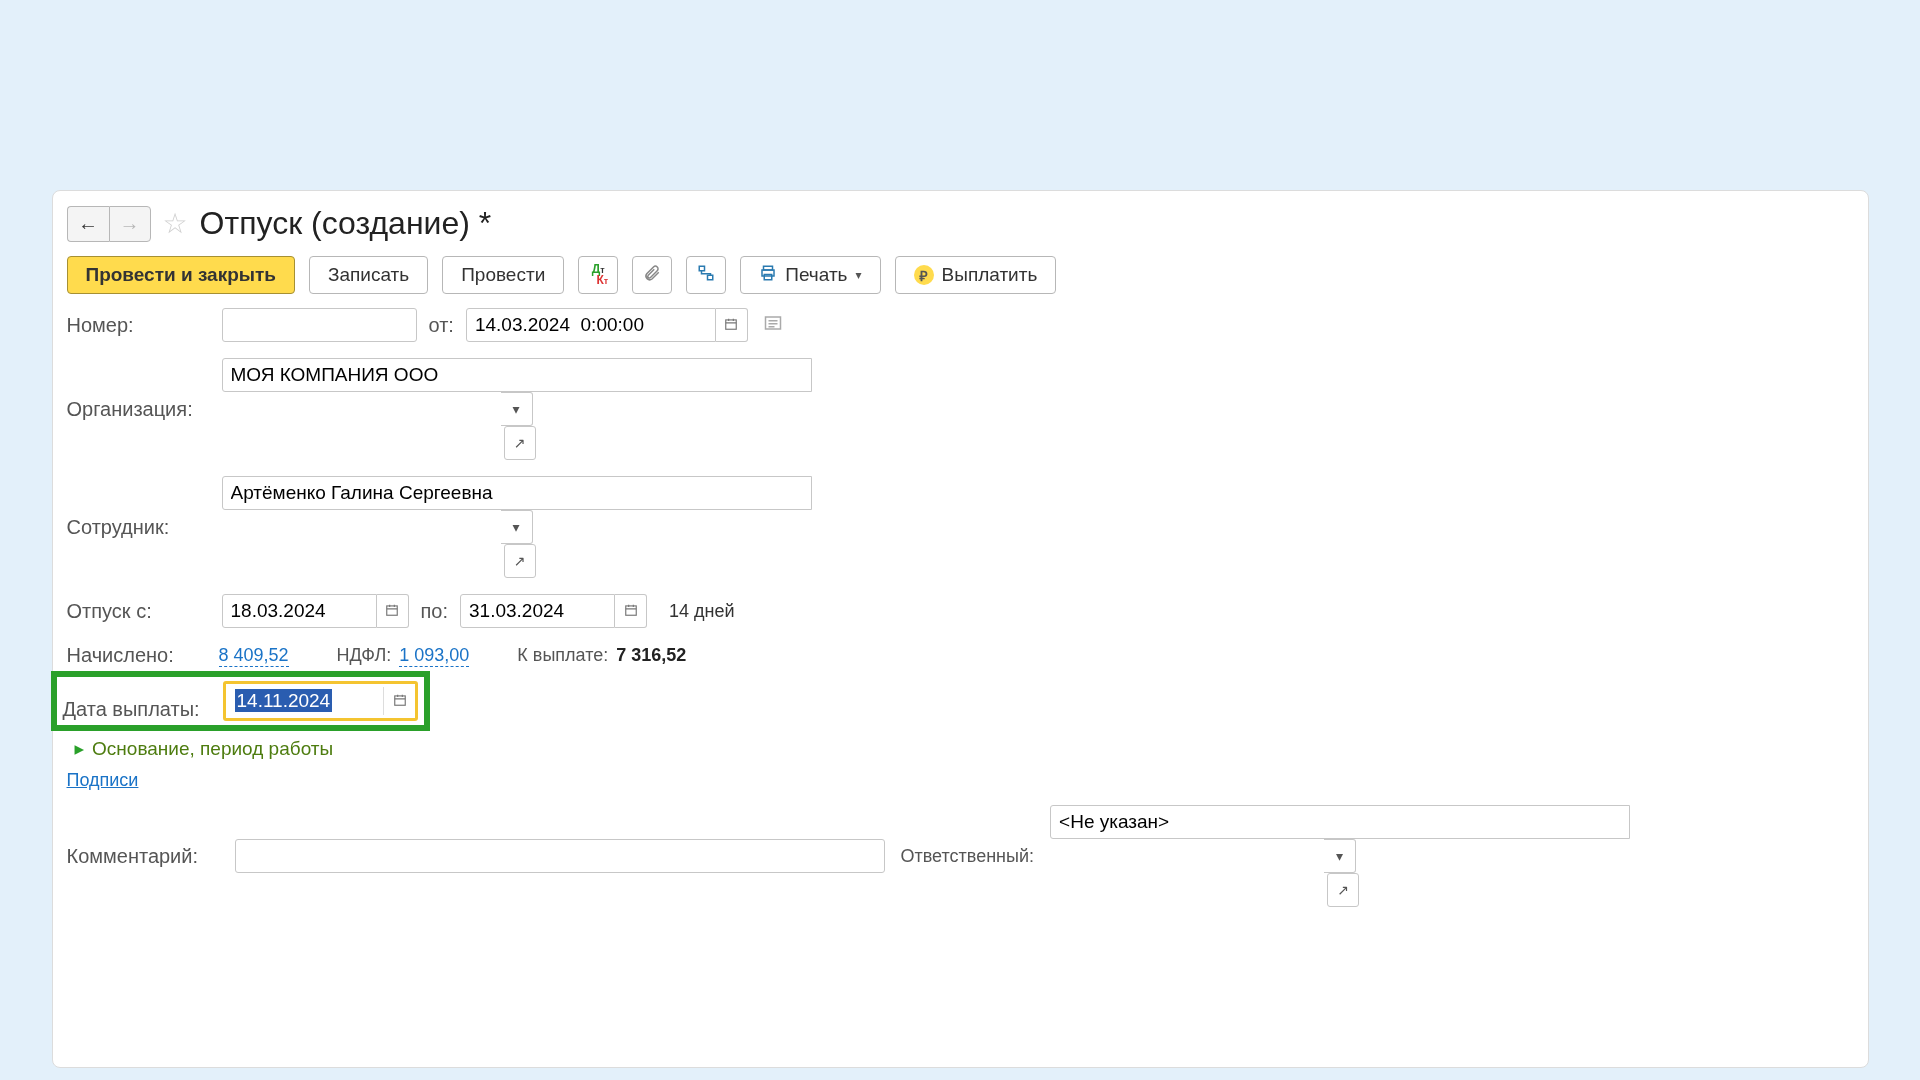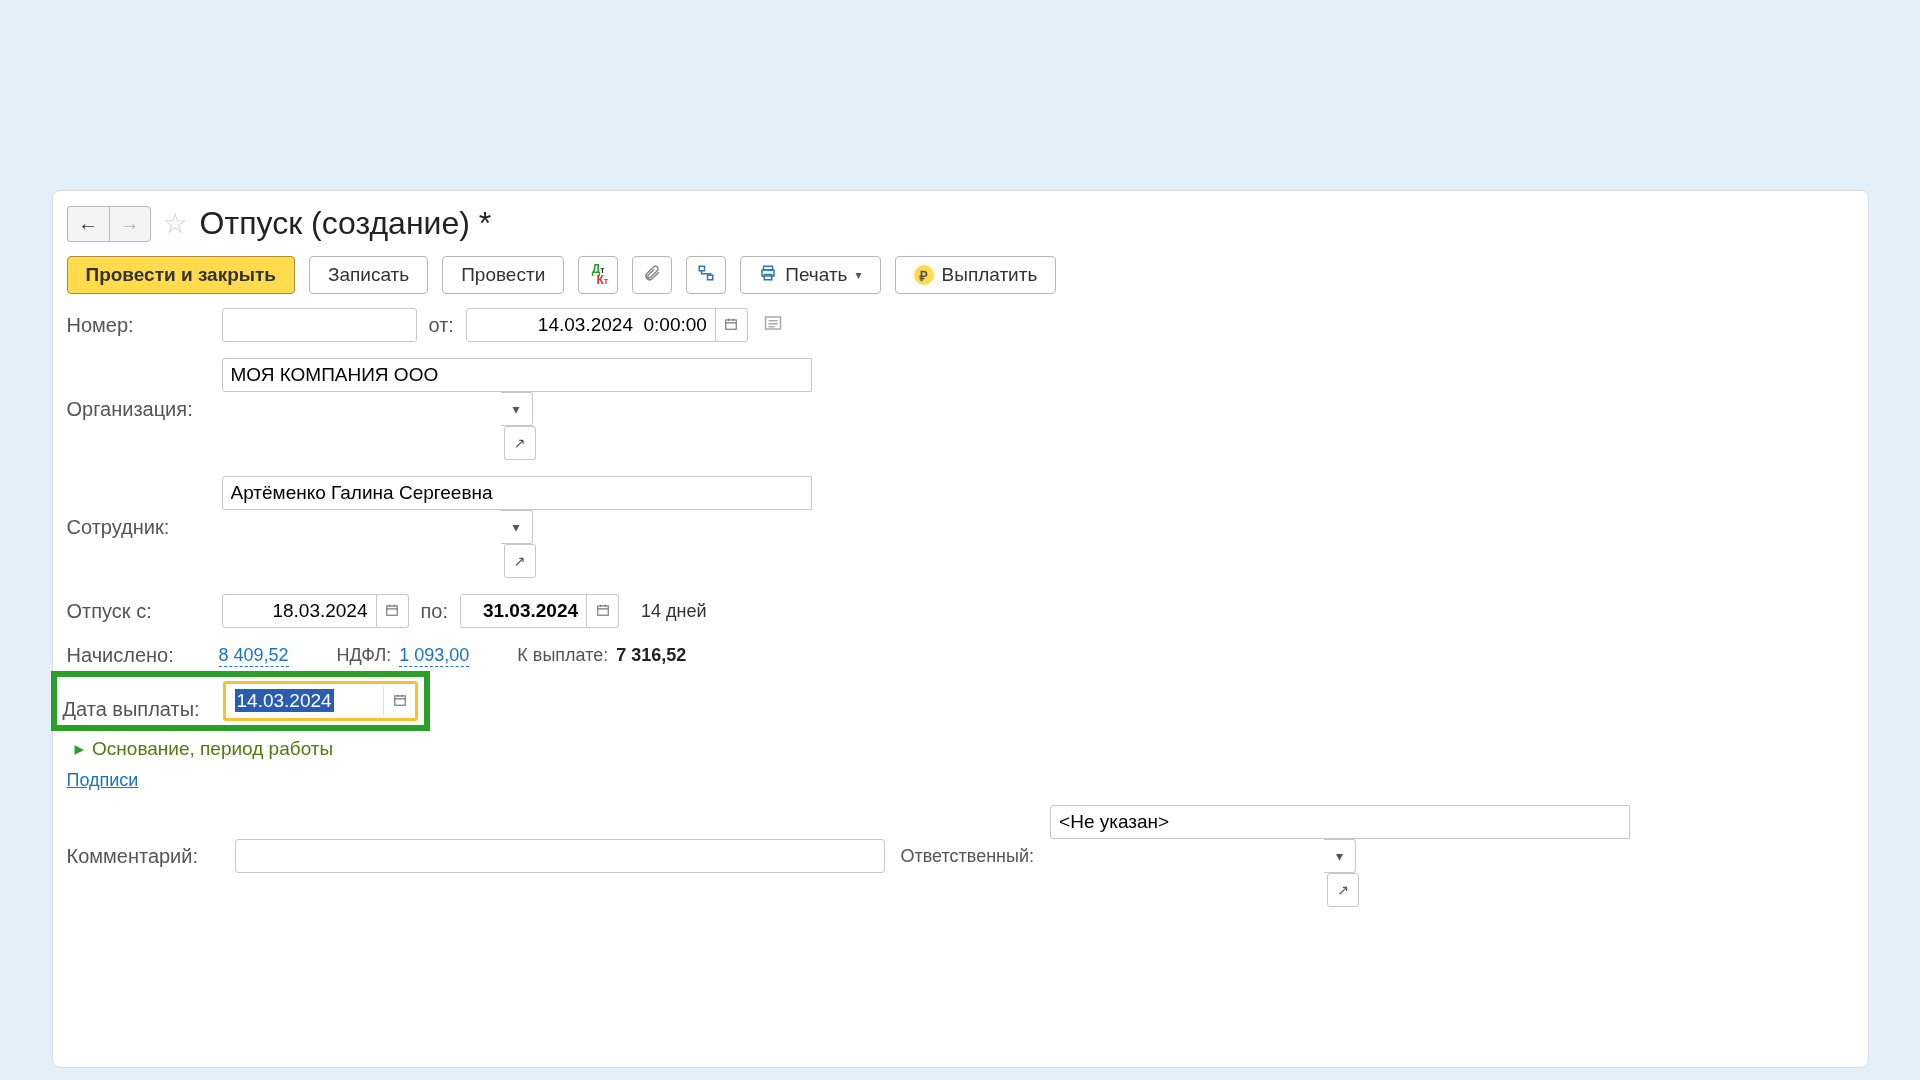--- a/index.html
+++ b/index.html
@@ -61,21 +61,21 @@
   .lookup { display: flex; align-items: center; flex-direction: column; }
   .lookup input { width: 590px; border-radius: 3px 0 0 3px; }
   .mini {
     width: 32px; height: 34px; border: 1px solid #c7c7c7; background: #fff;
     display: inline-flex; align-items: center; justify-content: center; font-size: 14px; color: #555;
   }
   .mini.dd { border-radius: 0 3px 3px 0; border-left: none; }
   .mini.ext { border-radius: 3px; margin-left: 6px; }
   .mini.cal { border-radius: 0 3px 3px 0; border-left: none; }
   .date-combo { display: flex; }
-  .date-combo input { border-radius: 3px 0 0 3px; text-align: right; }
+  .date-combo input { border-radius: 3px 0 0 3px; }
   .link { color: #1a73c7; border-bottom: 1px dashed #1a73c7; cursor: pointer; }
   .greenlink { color: #4d7c0f; }
   .underlink { color: #1a73c7; text-decoration: underline; cursor: pointer; }
   .bold { font-weight: bold; color: #222; }
   .highlight-box {
     border: 6px solid #2aa02a; padding: 4px 6px; display: inline-flex; align-items: flex-end;
     margin-top: -6px; margin-left: -6px;
   }
   .highlight-inner { border: 3px solid #f4c430; padding: 3px; display: flex; border-radius: 3px; }
   .sel { background: #2a5db0; color: #fff; padding: 1px 2px; }
@@ -207,21 +207,21 @@
         <input class="text" style="width: 155px;" value="18.03.2024">
         <button class="mini cal">
           <span><svg width="14" height="14" viewBox="0 0 24 24" fill="none" stroke="#777" stroke-width="2">
                 <rect x="3" y="5" width="18" height="16"></rect>
                 <path d="M3 10h18M8 3v4M16 3v4"></path>
               </svg></span>
         </button>
       </div>
       <span class="lab sm">по:</span>
       <div class="date-combo">
-        <input class="text" style="width: 127px; font-weight: bold;" value="31.03.2024">
+        <input class="text" style="width: 155px;" value="31.03.2024">
         <button class="mini cal">
           <span><svg width="14" height="14" viewBox="0 0 24 24" fill="none" stroke="#777" stroke-width="2">
                 <rect x="3" y="5" width="18" height="16"></rect>
                 <path d="M3 10h18M8 3v4M16 3v4"></path>
               </svg></span>
         </button>
       </div>
       <span style="margin-left:22px; color:#333">14 дней</span>
     </div>
 
@@ -231,21 +231,21 @@
       <span style="margin-left:48px; color:#555">НДФЛ:</span>
       <span class="link" style="margin-left:8px">1 093,00</span>
       <span style="margin-left:48px; color:#555">К выплате:</span>
       <span class="bold" style="margin-left:8px">7 316,52</span>
     </div>
 
     <div class="row" style="margin-bottom:6px; margin-left:-10px">
       <div class="highlight-box">
         <span class="lab" style="min-width:160px">Дата выплаты:</span>
         <div class="highlight-inner">
-          <div style="height:28px;width:150px;padding:3px 6px;font-size:19px"><span class="sel">14.03.2024</span></div>
+          <div style="height:28px;width:150px;padding:3px 6px;font-size:19px"><span class="sel">14.11.2024</span></div>
           <span style="width:1px;background:#ddd;margin:0 4px"></span>
           <button class="mini cal" style="border:none;height:28px;width:24px">
             <span><svg width="14" height="14" viewBox="0 0 24 24" fill="none" stroke="#777" stroke-width="2">
                   <rect x="3" y="5" width="18" height="16"></rect>
                   <path d="M3 10h18M8 3v4M16 3v4"></path>
                 </svg></span>
           </button>
         </div>
       </div>
     </div>

